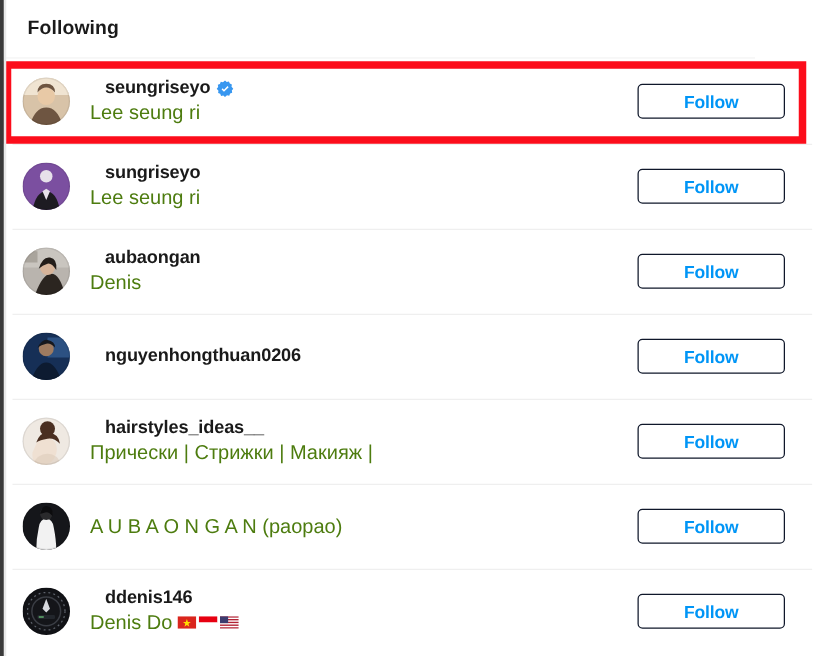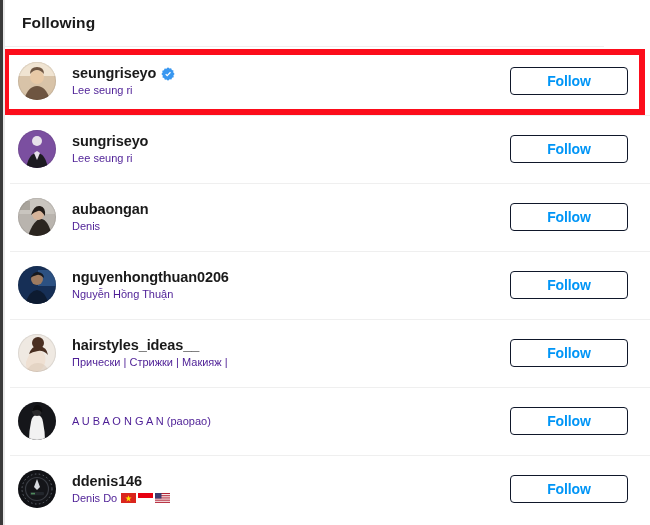--- a/index.html
+++ b/index.html
@@ -104,38 +104,39 @@
     flex-direction: column;
     justify-content: center;
     min-width: 0;
     flex: 1 1 auto;
   }
   .name-line {
     display: flex;
     align-items: center;
     gap: 5px;
     line-height: 1.12;
+    margin-left: 12px;
   }
   .username {
     font-size: 14.5px;
     font-weight: bold;
     color: #1a1a1a;
     letter-spacing: -0.1px;
     white-space: nowrap;
   }
   .verified-icon {
     display: inline-flex;
     width: 14px; height: 14px;
     flex: 0 0 auto;
     margin-top: 1px;
   }
   .fullname {
     margin-top: 2px;
-    font-size: 11px;
-    color: #4c1d95;
+    font-size: 16px;
+    color: #4d7c0f;
     white-space: nowrap;
     display: flex;
     align-items: center;
     gap: 4px;
     line-height: 1.2;
   }
   .flags { display: inline-flex; gap: 2px; align-items: center; }
   .flag { width: 15px; height: 10px; display: block; }
 
   
@@ -259,23 +260,20 @@
             <rect x="20" y="4" width="18" height="16" fill="#3f6ea8" opacity="0.55"></rect>
             <path d="M7 38q5-14 12-14t12 14z" fill="#0d1b31"></path>
             <circle cx="19" cy="13" r="6" fill="#9e7b60"></circle>
             <path d="M12 12q4-7 8-6 6 1 6 6-4-4-7-3-4 1-7 3z" fill="#15181e"></path>
           </svg>
           <span class="ring"></span>
         </div>
         <div class="user-text">
           <div class="name-line">
             <span class="username">nguyenhongthuan0206</span>
-          </div>
-          <div class="fullname">
-            <span>Nguyễn Hồng Thuận</span>
           </div>
         </div>
         <button class="follow-button">Follow</button>
       </div>
       <div class="user-row">
         <div class="avatar">
           <svg viewBox="0 0 38 38" aria-hidden="true">
             <rect width="38" height="38" fill="#efe9e2"></rect>
             <circle cx="20" cy="9" r="6" fill="#4a2f21"></circle>
             <path d="M12 19q5-6 11-2 6 4 4 12-3 9-11 9-9 0-8-10z" fill="#efe0d2"></path>

